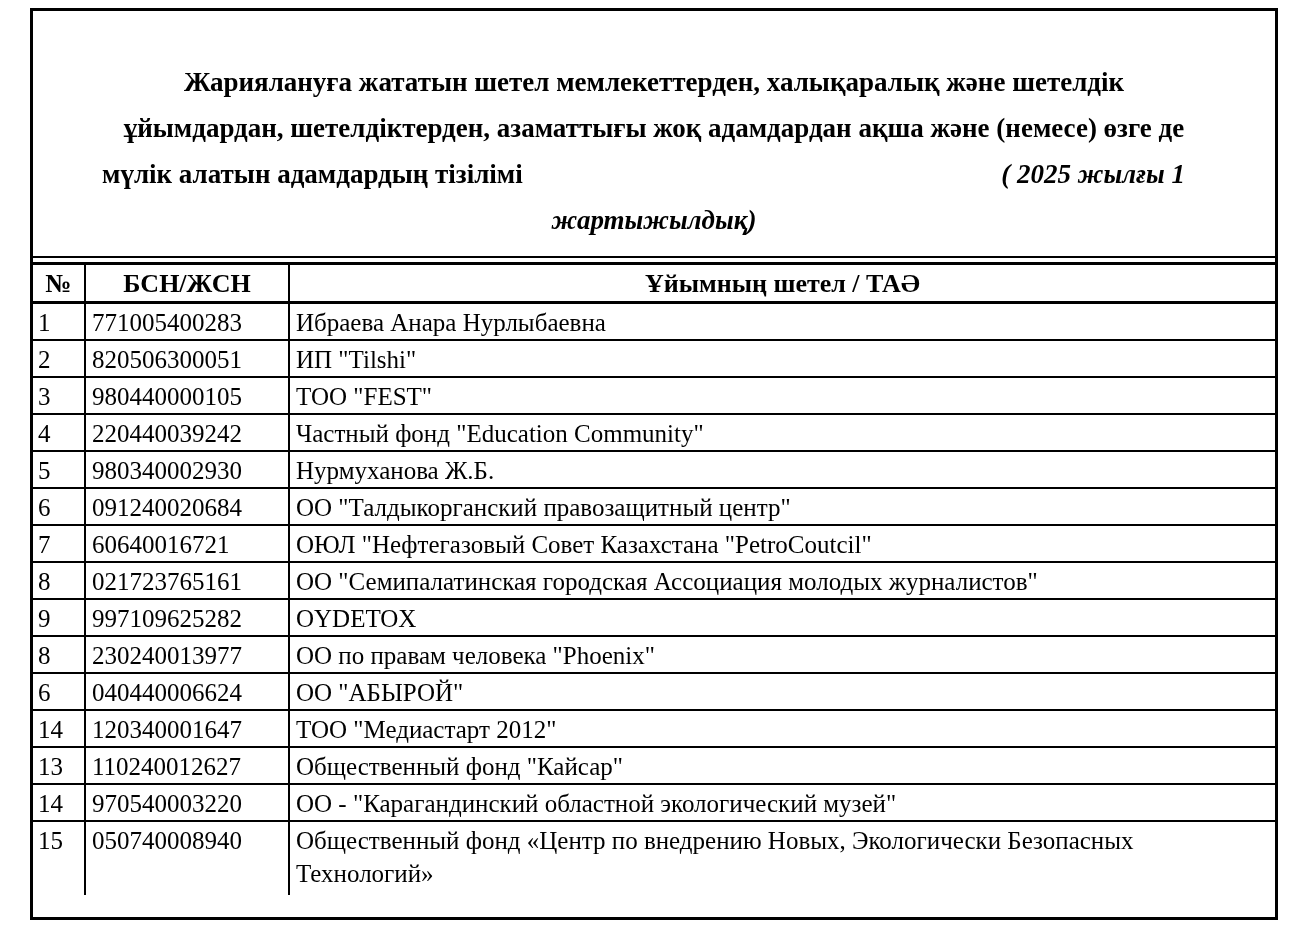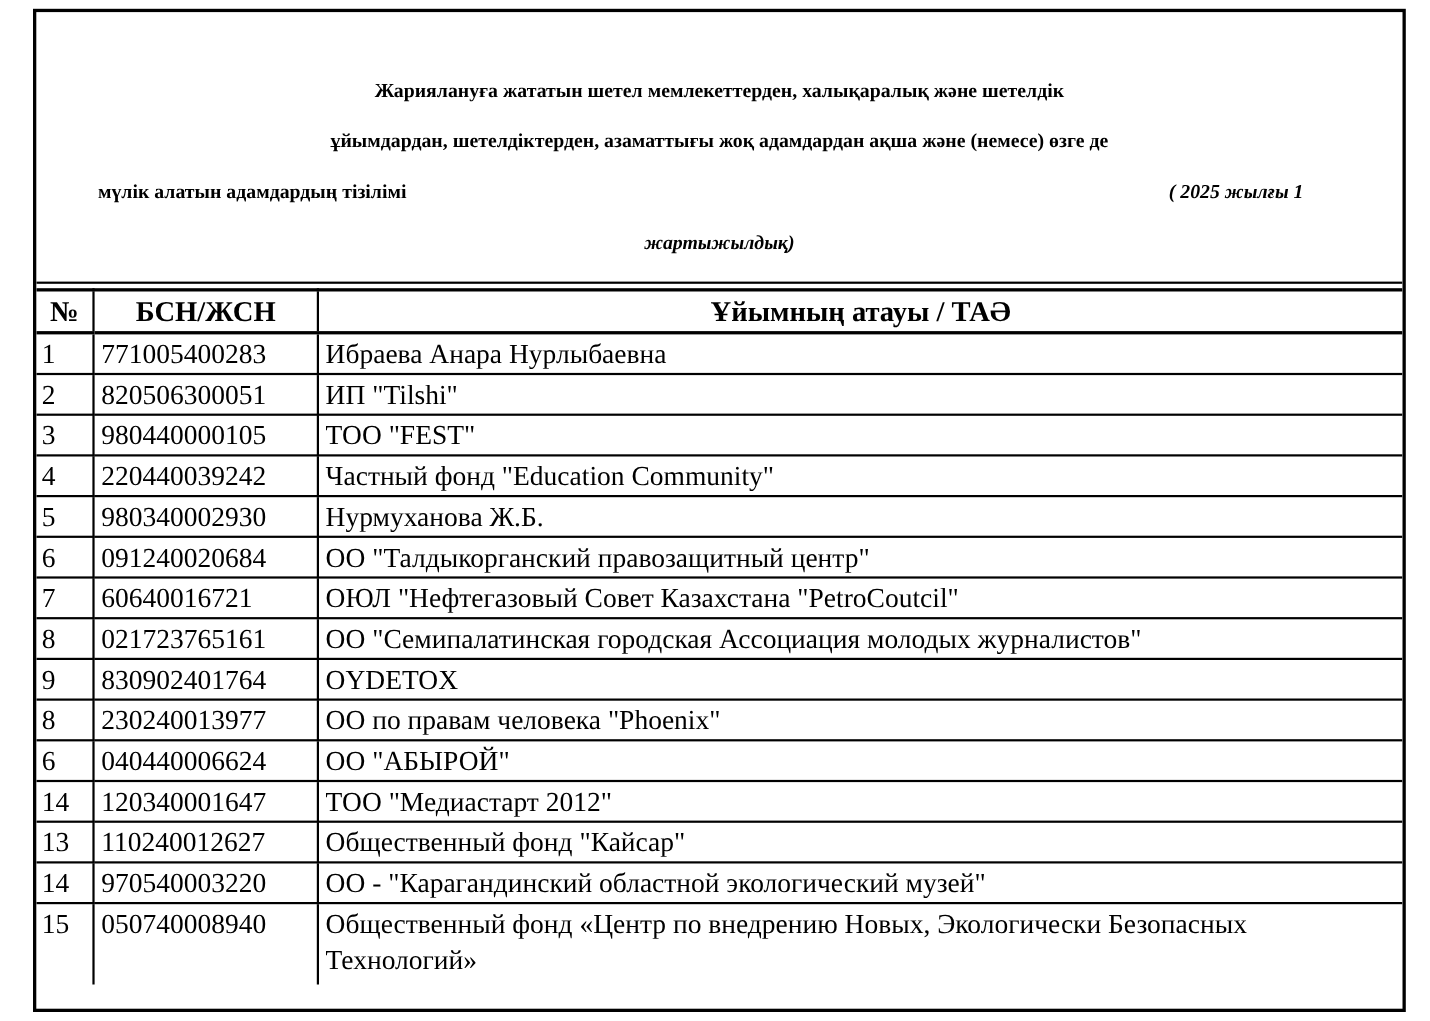--- a/index.html
+++ b/index.html
@@ -21,29 +21,30 @@
     border: 3px solid #000000;
     background: #ffffff;
     overflow: hidden;
   }
   
   .title-block {
     height: 247px;
     border-bottom: 2px solid #000000;
     padding-top: 48px;
     font-weight: bold;
-    font-size: 18px;
+    font-size: 27px;
     line-height: 46px;
   }
   .title-line { text-align: center; white-space: nowrap; }
   .title-line-3 {
     display: flex;
     justify-content: space-between;
     padding: 0 90px 0 56px;
     text-align: center;
+    margin-left: 13px;
   }
   .italic { font-style: italic; }
   
   table.registry {
     width: 100%;
     border-collapse: collapse;
     margin-top: 4px;
     border-top: 3px solid #000000;
     table-layout: fixed;
   }
@@ -94,21 +95,21 @@
   <table class="registry">
     <colgroup>
       <col class="c-num">
       <col class="c-bin">
       <col class="c-name">
     </colgroup>
     <thead>
       <tr>
         <th>№</th>
         <th>БСН/ЖСН</th>
-        <th>Ұйымның атауы / ТАӘ</th>
+        <th>Ұйымның шетел / ТАӘ</th>
       </tr>
     </thead>
     <tbody id="registry-body">
         <tr>
           <td class="cell-num">1</td>
           <td class="cell-bin">771005400283</td>
           <td class="cell-name">Ибраева Анара Нурлыбаевна</td>
         </tr>
         <tr>
           <td class="cell-num">2</td>
@@ -140,21 +141,21 @@
           <td class="cell-bin">60640016721</td>
           <td class="cell-name">ОЮЛ "Нефтегазовый Совет Казахстана "PetroCoutcil"</td>
         </tr>
         <tr>
           <td class="cell-num">8</td>
           <td class="cell-bin">021723765161</td>
           <td class="cell-name">ОО "Семипалатинская городская Ассоциация молодых журналистов"</td>
         </tr>
         <tr>
           <td class="cell-num">9</td>
-          <td class="cell-bin">830902401764</td>
+          <td class="cell-bin">997109625282</td>
           <td class="cell-name">OYDETOX</td>
         </tr>
         <tr>
           <td class="cell-num">8</td>
           <td class="cell-bin">230240013977</td>
           <td class="cell-name">ОО по правам человека "Phoenix"</td>
         </tr>
         <tr>
           <td class="cell-num">6</td>
           <td class="cell-bin">040440006624</td>

